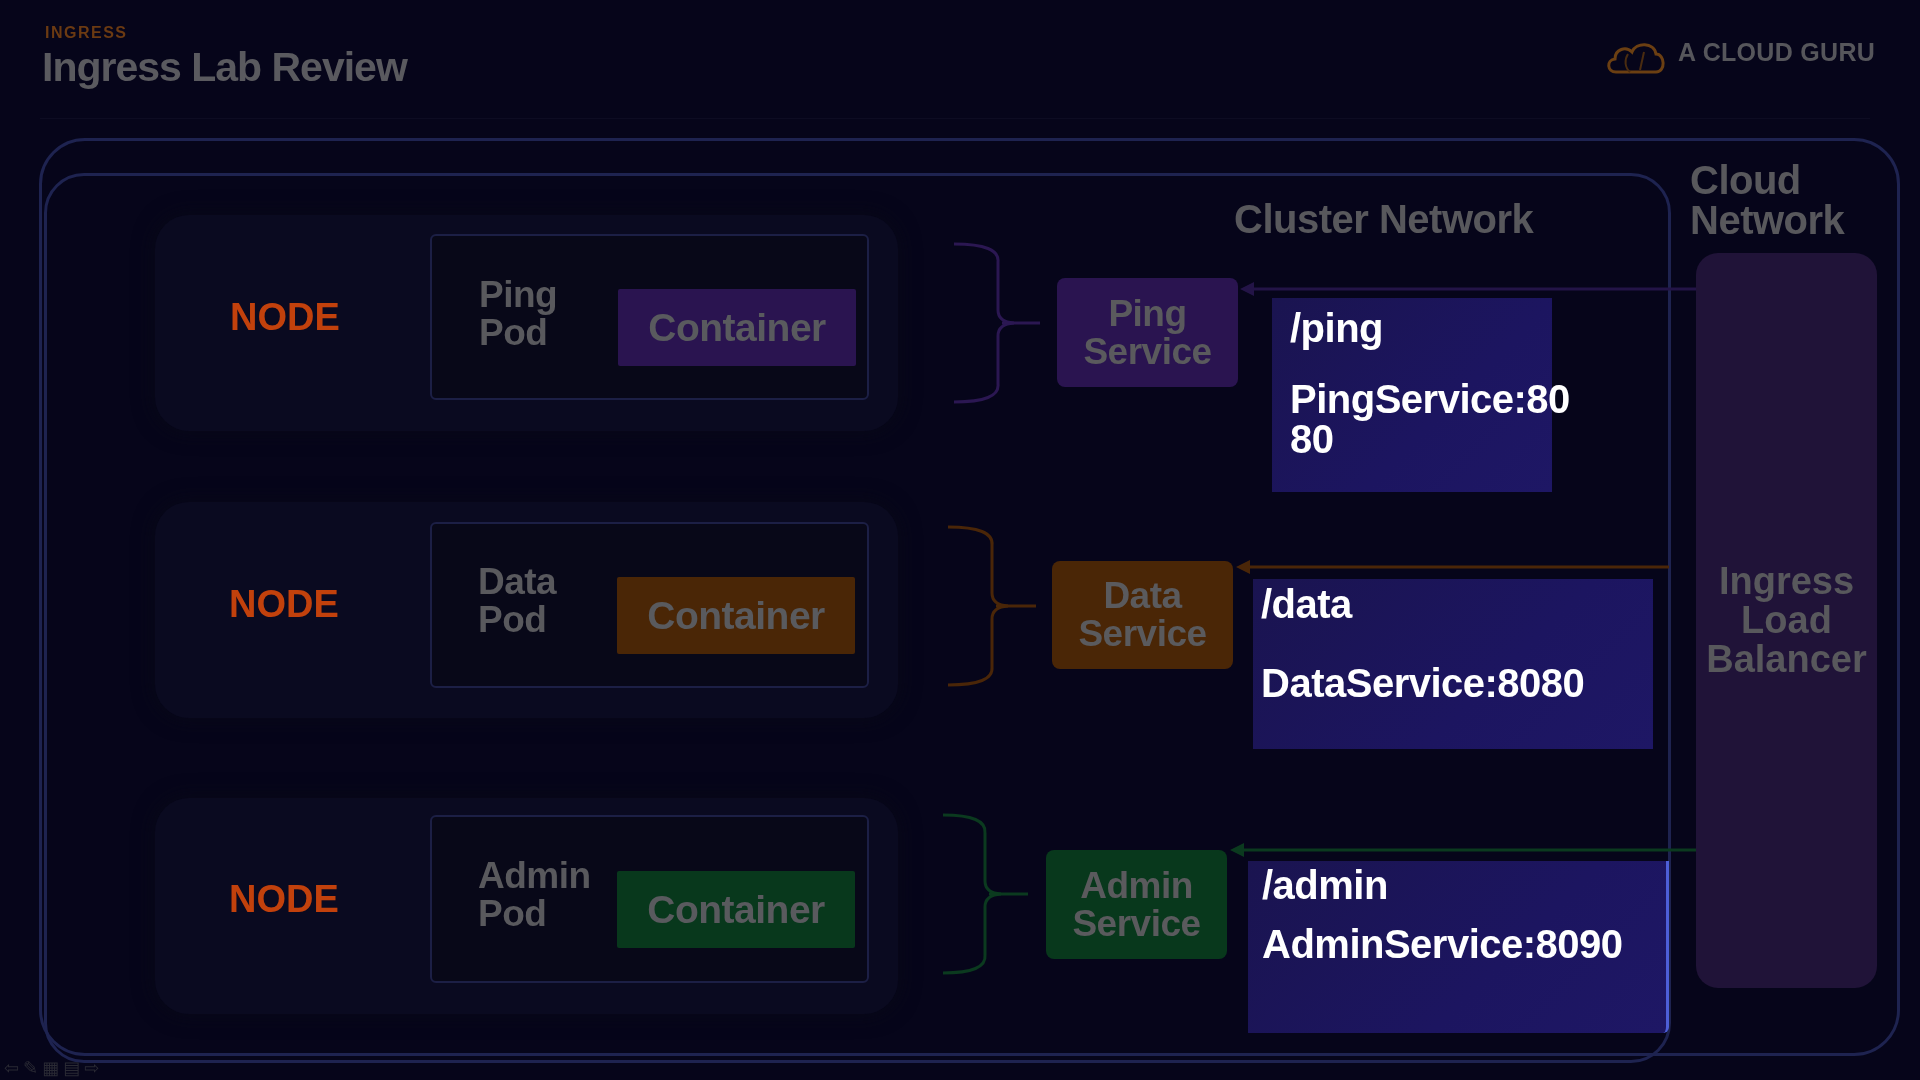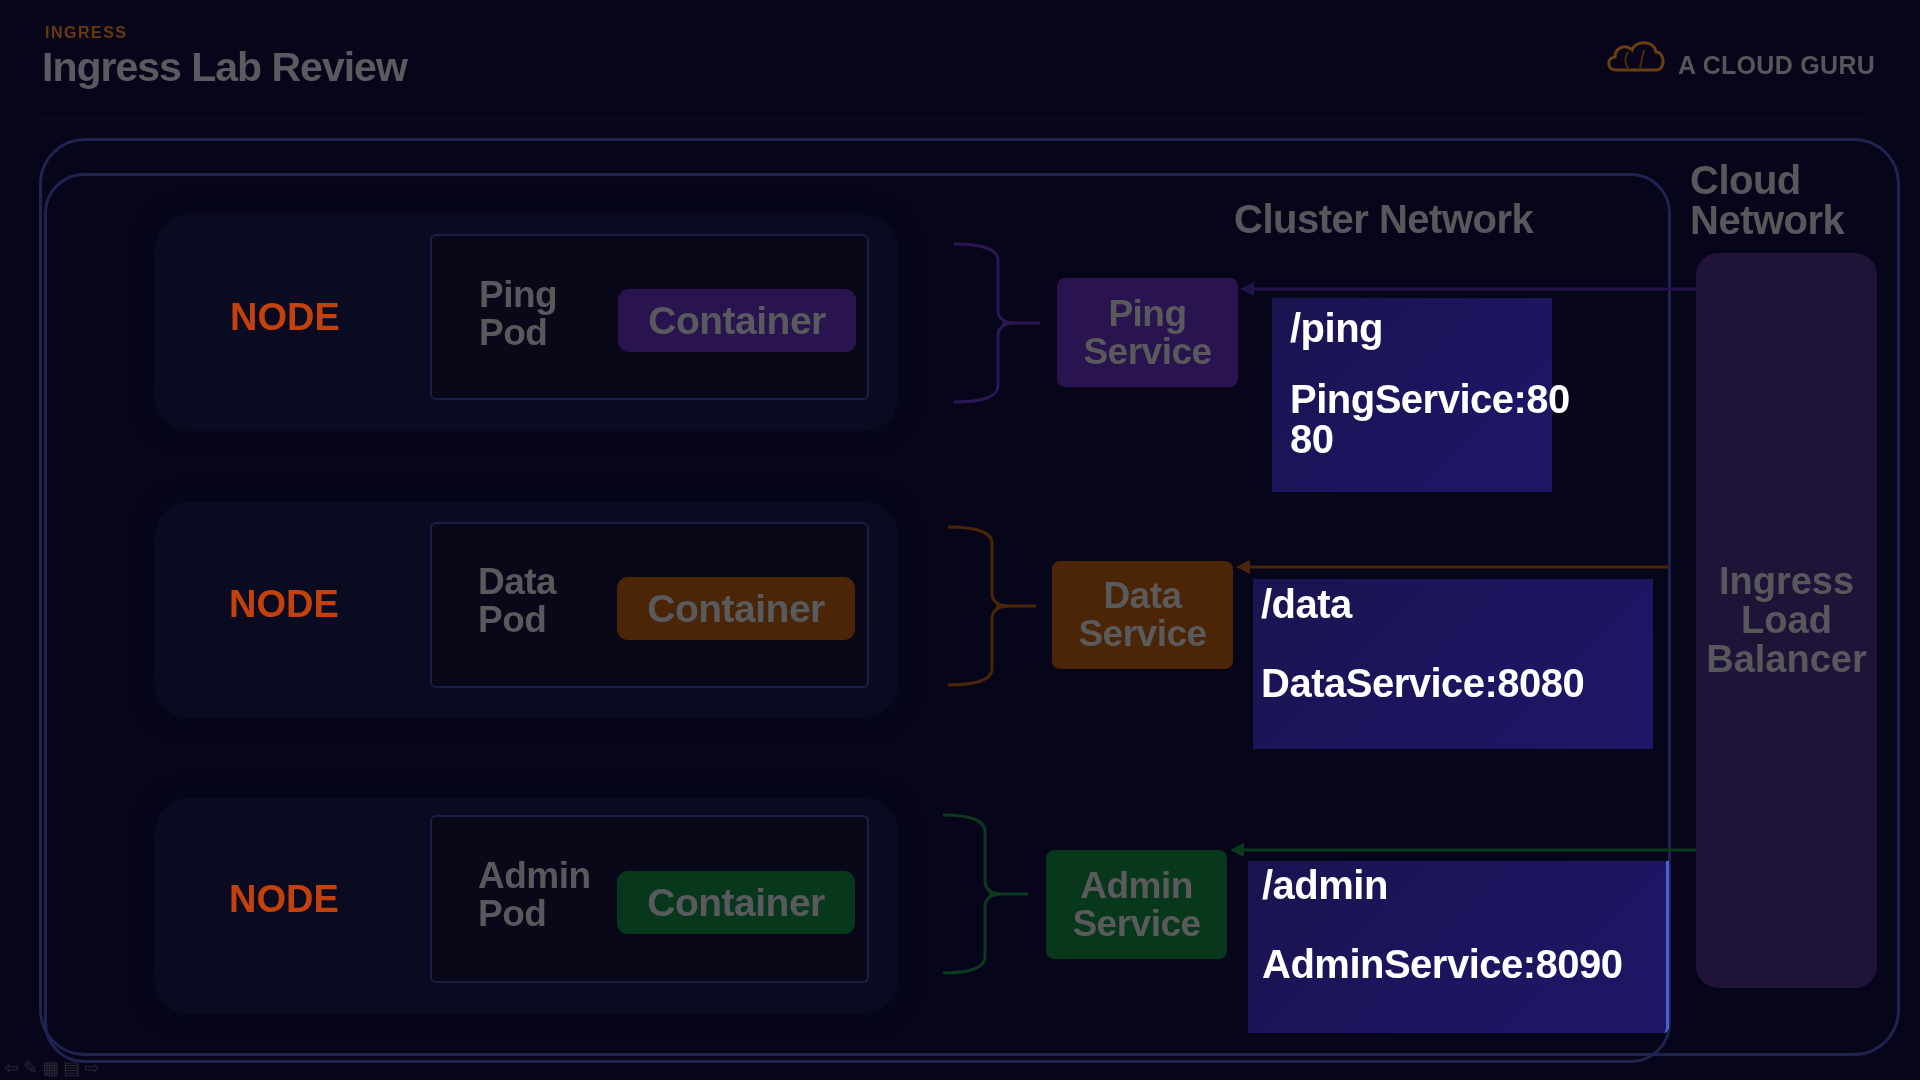--- a/index.html
+++ b/index.html
@@ -4,32 +4,32 @@
 <style>
   html, body { margin:0; padding:0; }
   body {
     width:1920px; height:1080px; overflow:hidden; position:relative;
     background:#06051a;
     font-family:"Liberation Sans", sans-serif;
   }
   .abs { position:absolute; }
   .kicker { left:45px; top:24px; font-size:16px; font-weight:700; letter-spacing:1.5px; color:#6b3a12; }
   .title { left:42px; top:44px; font-size:41px; font-weight:700; color:#5a5a5f; letter-spacing:-1px; }
-  .logo { left:1604px; top:38px; height:42px; display:flex; align-items:flex-end; gap:10px; }
+  .logo { left:1604px; top:38px; height:42px; display:flex; align-items:flex-start; gap:10px; }
   .logo-text { font-size:25px; font-weight:700; color:#56565b; letter-spacing:0.3px; }
   .header-rule { left:40px; top:118px; width:1830px; height:1px; background:#0d0c22; }
 
   .cloud-net { left:39px; top:138px; width:1861px; height:918px; border:3px solid #1e2350; border-radius:46px; box-sizing:border-box; }
   .cluster-net { left:44px; top:173px; width:1627px; height:890px; border:3px solid #1e2350; border-radius:40px; box-sizing:border-box; }
 
   .node-row { left:155px; width:743px; height:216px; background:#0a0a20; border-radius:34px; box-shadow:0 0 18px 4px #080818; }
   .node-label { font-size:38px; font-weight:700; color:#c2410c; width:190px; text-align:center; }
   .pod-box { left:430px; width:439px; border:2px solid #1c1f45; border-radius:6px; box-sizing:border-box; background:#080818; }
   .pod-label { font-size:37px; font-weight:700; color:#59595d; line-height:38px; letter-spacing:-0.5px; }
-  .container { left:618px; width:238px; height:63px; border-radius:11px; display:flex; align-items:center; justify-content:center; font-size:39px; font-weight:700; color:#595a5e; letter-spacing:-0.5px; }
+  .container { left:618px; width:238px; height:77px; border-radius:2px; display:flex; align-items:center; justify-content:center; font-size:39px; font-weight:700; color:#595a5e; letter-spacing:-0.5px; }
 
   .service { border-radius:8px; display:flex; align-items:center; justify-content:center; text-align:center; font-size:37px; font-weight:700; color:#5a5a5d; line-height:38px; letter-spacing:-0.5px; }
 
   .route { background:linear-gradient(135deg,#1a1450 0%,#1c1560 60%,#1e1765 100%); color:#ffffff; font-weight:700; box-sizing:border-box; }
   .route-path { font-size:40px; letter-spacing:-0.5px; }
   .route-target { font-size:40px; letter-spacing:-0.5px; line-height:40px; }
 
   .net-label { font-size:40px; font-weight:700; color:#58585c; line-height:40px; letter-spacing:-0.5px; }
 
   .lb { left:1696px; top:253px; width:181px; height:735px; background:#201338; border-radius:22px; display:flex; align-items:center; justify-content:center; text-align:center; font-size:38px; font-weight:700; color:#58585c; line-height:39px; }
@@ -138,21 +138,21 @@
 <div class="abs container" style="left:617px; top:871px; background:#08381c;">Container</div>
 
 <div class="abs service" style="left:1046px; top:850px; width:181px; height:109px; background:#08381c;">
   <div>
     <div>Admin</div>
     <div>Service</div>
   </div>
 </div>
 <div class="abs route" style="left:1248px; top:861px; width:421px; height:172px; padding:2px 4px 0 14px; border-right:3px solid #4d5fd8; border-bottom-right-radius:6px;">
   <div class="route-path">/admin</div>
-  <div class="route-target" style="margin-top:36px;">
+  <div class="route-target" style="margin-top:16px;">
     <div>AdminService:8090</div>
   </div>
 </div>
 
 <div class="abs lb">
   <div>
     <div>Ingress</div>
     <div>Load</div>
     <div>Balancer</div>
   </div>

